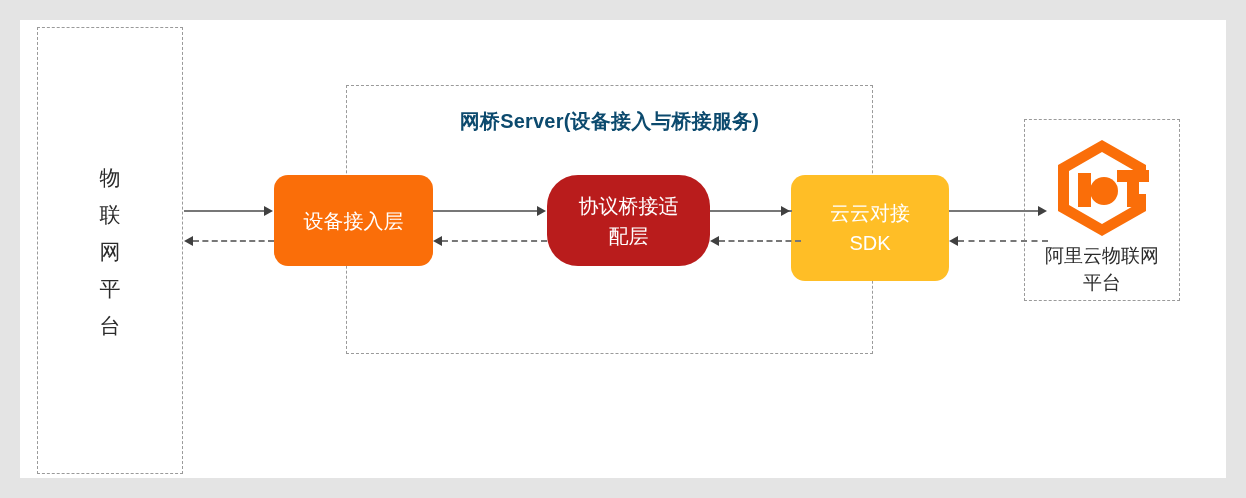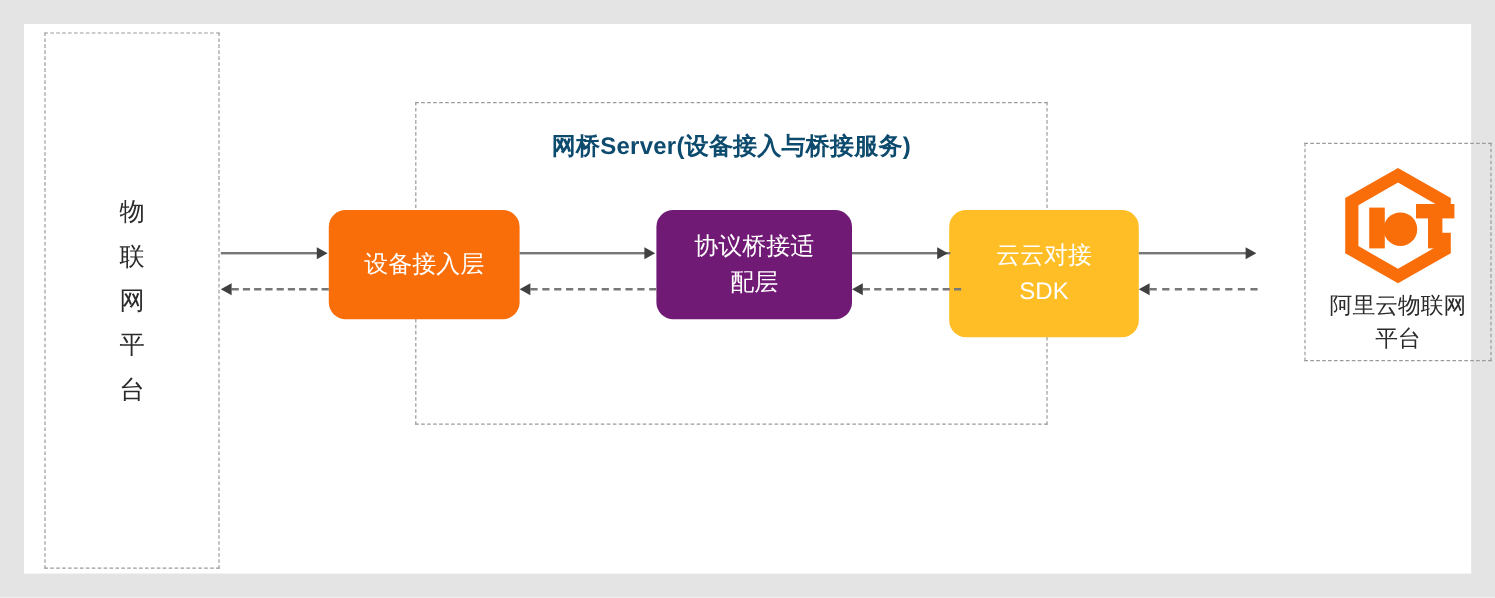--- a/index.html
+++ b/index.html
@@ -40,21 +40,21 @@
   }
 
   #bridge-server-box {
     left: 326px;
     top: 65px;
     width: 527px;
     height: 269px;
   }
 
   #alicloud-box {
-    left: 1067px;
+    left: 1004px;
     top: 99px;
     width: 156px;
     height: 182px;
   }
 
   
   .vertical-label {
     position: absolute;
     left: 0;
     right: 0;
@@ -106,21 +106,22 @@
     width: 159px;
     height: 91px;
     background: #fa6e09;
   }
 
   #node-protocol-bridge {
     left: 527px;
     top: 155px;
     width: 163px;
     height: 91px;
-    background: #701a75;
+    background: #b91c1c;
+    border-radius: 31px;
   }
 
   #node-cloud-sdk {
     left: 771px;
     top: 155px;
     width: 158px;
     height: 106px;
     background: #ffbe26;
   }
 

